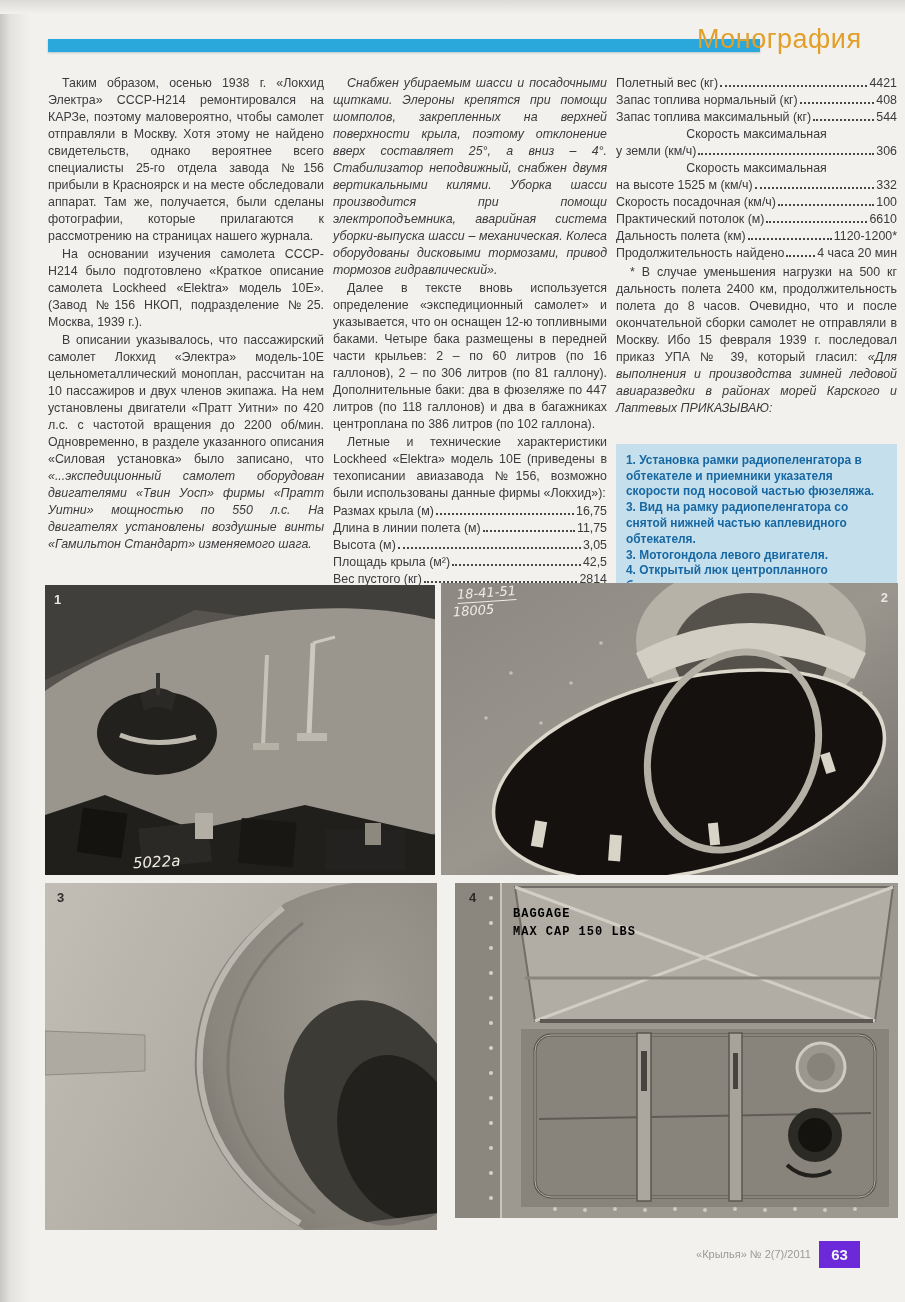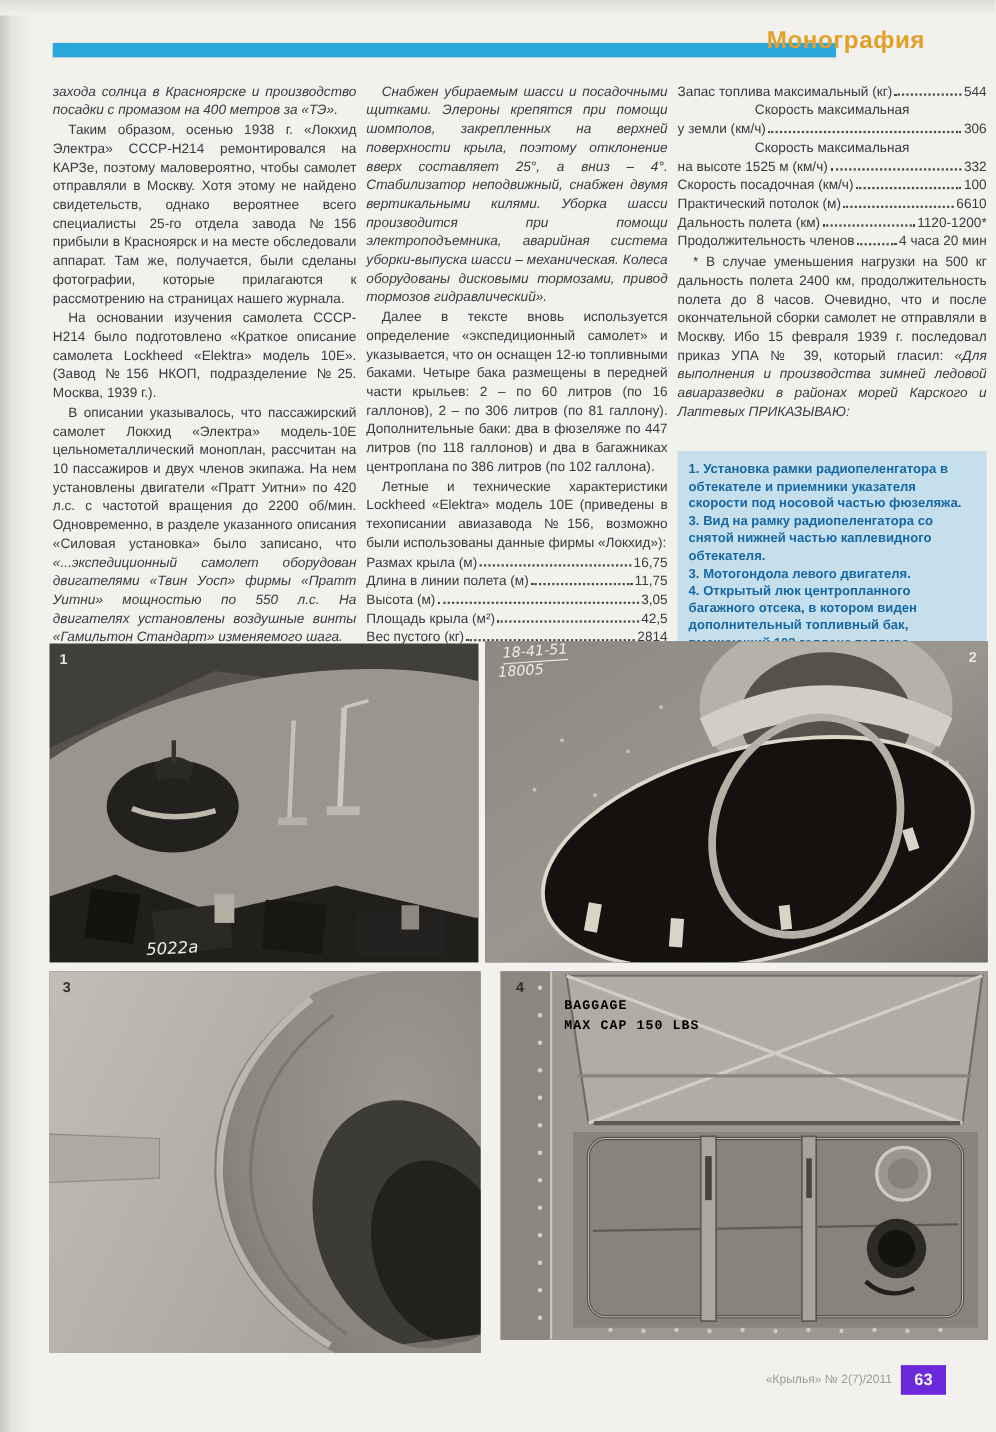--- a/index.html
+++ b/index.html
@@ -17,21 +17,21 @@
     position:absolute;left:0;top:0;width:905px;height:14px;
     background:linear-gradient(180deg,#dddbd7 0,#f2f1ee 14px);
   }
   
   .header-bar{
     position:absolute;left:48px;top:39px;width:712px;height:13px;
     background:#2aa7db;box-shadow:0 1px 2px rgba(120,140,150,.45);
   }
   .header-title{
     position:absolute;right:8px;top:24px;width:200px;
-    font-size:22px;color:#e2a02a;text-align:left;letter-spacing:.5px;font-weight:bold;
+    font-size:27px;color:#e2a02a;text-align:left;letter-spacing:.5px;
   }
   
   .col{position:absolute;top:75px;font-size:12.4px;line-height:1.37;text-align:justify;}
   .col1{left:48px;width:276px;}
   .col2{left:333px;width:274px;}
   .col3{left:616px;width:281px;}
   p{margin:0 0 1px 0;}
   .indent{text-indent:14px;}
   .italic{font-style:italic;}
   
@@ -71,21 +71,20 @@
 </head>
 <body>
 
 <div class="scan-edge"></div>
 <div class="scan-top"></div>
 
 <div class="header-bar"></div>
 <div class="header-title">Монография</div>
 
 <div class="col col1">
-  <p class="italic">захода солнца в Красноярске и производство посадки с промазом на 400 метров за «ТЭ».</p>
   <p class="indent">Таким образом, осенью 1938 г. «Локхид Электра» СССР-Н214 ремонтировался на КАРЗе, поэтому маловероятно, чтобы самолет отправляли в Москву. Хотя этому не найдено свидетельств, однако вероятнее всего специалисты 25-го отдела завода №156 прибыли в Красноярск и на месте обследовали аппарат. Там же, получается, были сделаны фотографии, которые прилагаются к рассмотрению на страницах нашего журнала.</p>
   <p class="indent">На основании изучения самолета СССР-Н214 было подготовлено «Краткое описание самолета Lockheed «Elektra» модель 10Е». (Завод №156 НКОП, подразделение №25. Москва, 1939 г.).</p>
   <p class="indent"><span>В описании указывалось, что пассажирский самолет Локхид «Электра» модель-10Е цельнометаллический моноплан, рассчитан на 10 пассажиров и двух членов экипажа. На нем установлены двигатели «Пратт Уитни» по 420 л.с. с частотой вращения до 2200 об/мин. Одновременно, в разделе указанного описания «Силовая установка» было записано, что </span><span class="italic">«...экспедиционный самолет оборудован двигателями «Твин Уосп» фирмы «Пратт Уитни» мощностью по 550 л.с. На двигателях установлены воздушные винты «Гамильтон Стандарт» изменяемого шага.</span></p>
 </div>
 
 <div class="col col2">
   <p class="indent italic">Снабжен убираемым шасси и посадочными щитками. Элероны крепятся при помощи шомполов, закрепленных на верхней поверхности крыла, поэтому отклонение вверх составляет 25°, а вниз – 4°. Стабилизатор неподвижный, снабжен двумя вертикальными килями. Уборка шасси производится при помощи электроподъемника, аварийная система уборки-выпуска шасси – механическая. Колеса оборудованы дисковыми тормозами, привод тормозов гидравлический».</p>
   <p class="indent">Далее в тексте вновь используется определение «экспедиционный самолет» и указывается, что он оснащен 12-ю топливными баками. Четыре бака размещены в передней части крыльев: 2 – по 60 литров (по 16 галлонов), 2 – по 306 литров (по 81 галлону). Дополнительные баки: два в фюзеляже по 447 литров (по 118 галлонов) и два в багажниках центроплана по 386 литров (по 102 галлона).</p>
   <p class="indent">Летные и технические характеристики Lockheed «Elektra» модель 10Е (приведены в техописании авиазавода №156, возможно были использованы данные фирмы «Локхид»):</p>
   <div>
@@ -113,20 +112,30 @@
         <span>Вес пустого (кг)</span>
         <span class="spec-dots"></span>
         <span class="spec-value">2814</span>
       </div>
   </div>
 </div>
 
 <div class="col col3">
   <div>
     <div class="spec-row">
+        <span>Полетный вес (кг)</span>
+        <span class="spec-dots"></span>
+        <span class="spec-value">4421</span>
+      </div>
+    <div class="spec-row">
+        <span>Запас топлива нормальный (кг)</span>
+        <span class="spec-dots"></span>
+        <span class="spec-value">408</span>
+      </div>
+    <div class="spec-row">
         <span>Запас топлива максимальный (кг)</span>
         <span class="spec-dots"></span>
         <span class="spec-value">544</span>
       </div>
     <div class="spec-line1">Скорость максимальная</div>
     <div class="spec-row">
         <span>у земли (км/ч)</span>
         <span class="spec-dots"></span>
         <span class="spec-value">306</span>
       </div>
@@ -145,21 +154,21 @@
         <span>Практический потолок (м)</span>
         <span class="spec-dots"></span>
         <span class="spec-value">6610</span>
       </div>
     <div class="spec-row">
         <span>Дальность полета (км)</span>
         <span class="spec-dots"></span>
         <span class="spec-value">1120-1200*</span>
       </div>
     <div class="spec-row">
-        <span>Продолжительность членов</span>
+        <span>Продолжительность найдено</span>
         <span class="spec-dots"></span>
         <span class="spec-value">4 часа 20 мин</span>
       </div>
   </div>
   <p class="indent" style="margin-top:2px;"><span>* В случае уменьшения нагрузки на 500 кг дальность полета 2400 км, продолжительность полета до 8 часов. Очевидно, что и после окончательной сборки самолет не отправляли в Москву. Ибо 15 февраля 1939 г. последовал приказ УПА № 39, который гласил: </span><span class="italic">«Для выполнения и производства зимней ледовой авиаразведки в районах морей Карского и Лаптевых ПРИКАЗЫВАЮ:</span></p>
   <div class="info-box">
     <div>1. Установка  рамки радиопеленгатора в обтекателе и приемники указателя скорости под носовой частью фюзеляжа.</div>
     <div>3. Вид на рамку радиопеленгатора со снятой нижней частью каплевидного обтекателя.</div>
     <div>3. Мотогондола левого двигателя.</div>
     <div>4. Открытый люк центропланного багажного отсека, в котором виден дополнительный топливный бак, вмещающий 102 галлона топлива (3,79х102=386,6 литров).</div>

